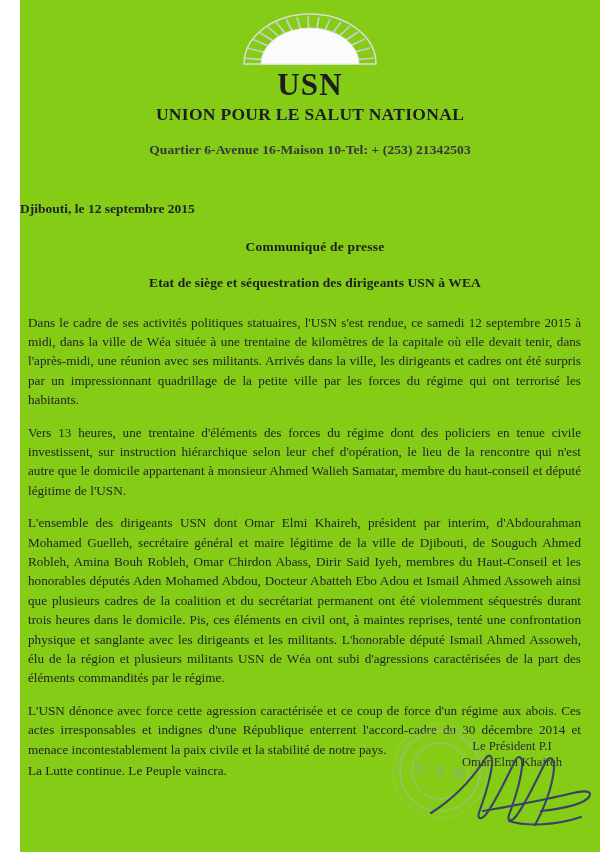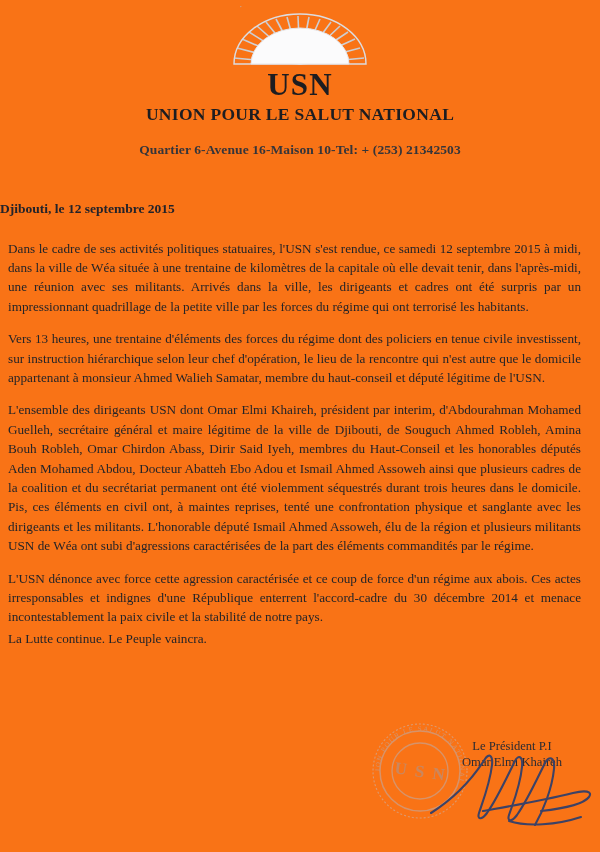--- a/index.html
+++ b/index.html
@@ -14,21 +14,22 @@
     position: relative;
     overflow: hidden;
     font-family: "Liberation Serif", "DejaVu Serif", serif;
     color: #2a2a2e;
     -webkit-font-smoothing: antialiased;
   }
 
   .page {
     position: absolute;
     inset: 0;
-    background: #f97316;
+    background: #84cc16;
+    margin-left: 20px;
   }
 
   
   .letterhead {
     text-align: center;
     padding-top: 6px;
   }
 
   .logo-wrap {
     position: relative;
@@ -211,20 +212,24 @@
 
     <div class="org-abbr">USN</div>
 
     <div class="org-name">UNION POUR LE SALUT NATIONAL</div>
 
     <div class="org-address">Quartier 6-Avenue 16-Maison 10-Tel: + (253) 21342503</div>
   </header>
 
   <div class="dateline">Djibouti, le 12 septembre 2015</div>
 
+  <div class="title-block">
+    <div class="subject-label">Communiqué de presse</div>
+    <div class="subject-title">Etat de siège et séquestration des dirigeants USN à WEA</div>
+  </div>
 
   <main class="body-copy">
     <p class="para">Dans le cadre de ses activités politiques statuaires, l'USN s'est rendue, ce samedi 12 septembre 2015 à midi, dans la ville de Wéa située à une trentaine de kilomètres de la capitale où elle devait tenir, dans l'après-midi, une réunion avec ses militants. Arrivés dans la ville, les dirigeants et cadres  ont été surpris par un impressionnant quadrillage de la petite ville par les forces du régime qui ont terrorisé les habitants.</p>
     <p class="para">Vers 13 heures, une trentaine d'éléments des forces du régime dont des policiers en tenue civile investissent, sur instruction hiérarchique selon leur chef d'opération, le lieu de la rencontre qui n'est autre que le domicile appartenant à monsieur Ahmed Walieh Samatar, membre du haut-conseil et député légitime de l'USN.</p>
     <p class="para">L'ensemble des dirigeants USN dont Omar Elmi Khaireh, président par interim, d'Abdourahman Mohamed Guelleh, secrétaire général et maire légitime de la ville de Djibouti, de Souguch Ahmed Robleh, Amina Bouh Robleh, Omar Chirdon Abass, Dirir Said Iyeh, membres du Haut-Conseil et les honorables députés Aden Mohamed Abdou, Docteur Abatteh Ebo Adou et Ismail Ahmed Assoweh ainsi que plusieurs cadres de la coalition  et du secrétariat permanent ont été violemment séquestrés durant trois heures dans le domicile. Pis, ces éléments en civil ont, à maintes reprises, tenté une confrontation physique et sanglante avec les dirigeants et les militants. L'honorable député Ismail Ahmed Assoweh, élu de la région et plusieurs militants USN  de Wéa ont subi d'agressions caractérisées de la part des éléments  commandités par le régime.</p>
     <p class="para tight">L'USN dénonce avec force cette agression caractérisée et ce coup de force d'un régime aux abois. Ces actes irresponsables et indignes d'une République enterrent l'accord-cadre du 30 décembre 2014 et menace incontestablement la paix civile et la stabilité de notre pays.</p>
     <p class="para closing">La Lutte continue. Le Peuple vaincra.</p>
   </main>
 
   <div class="signature-zone">

